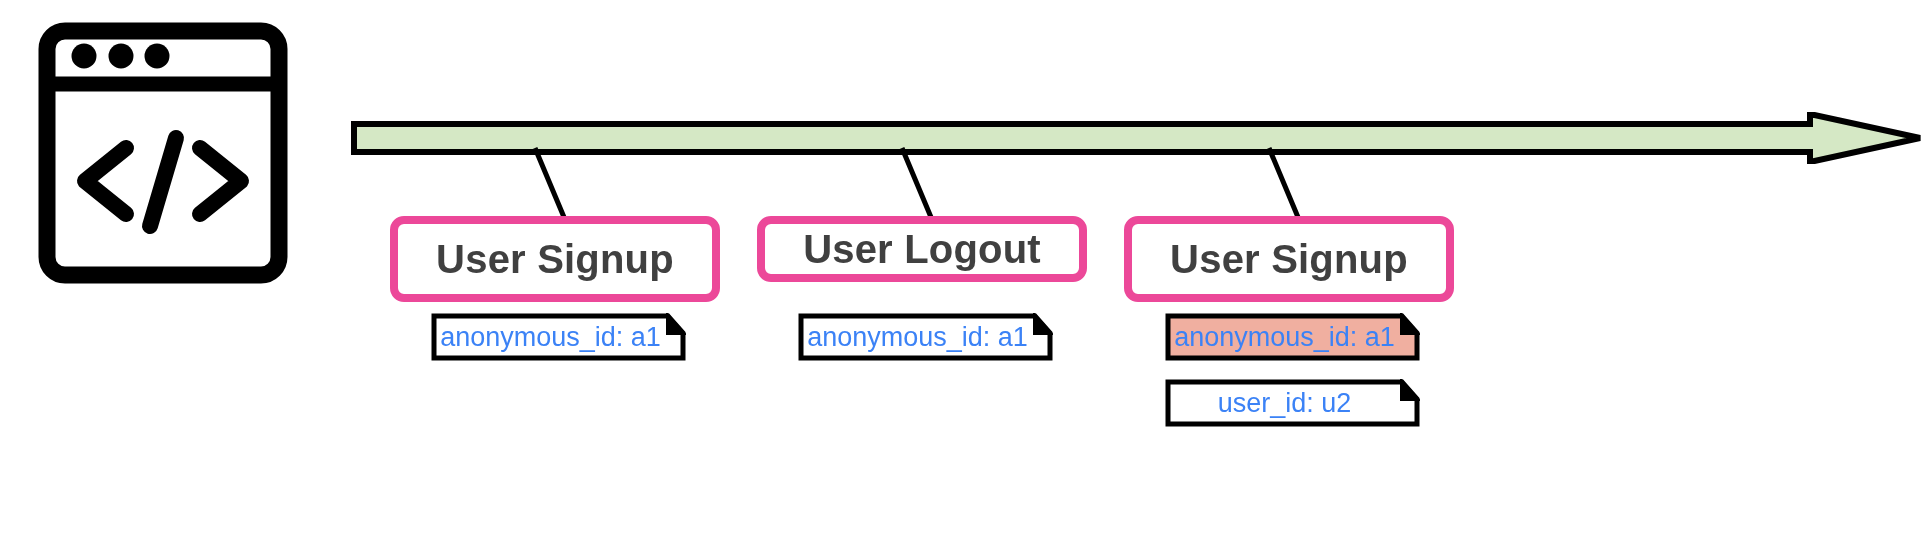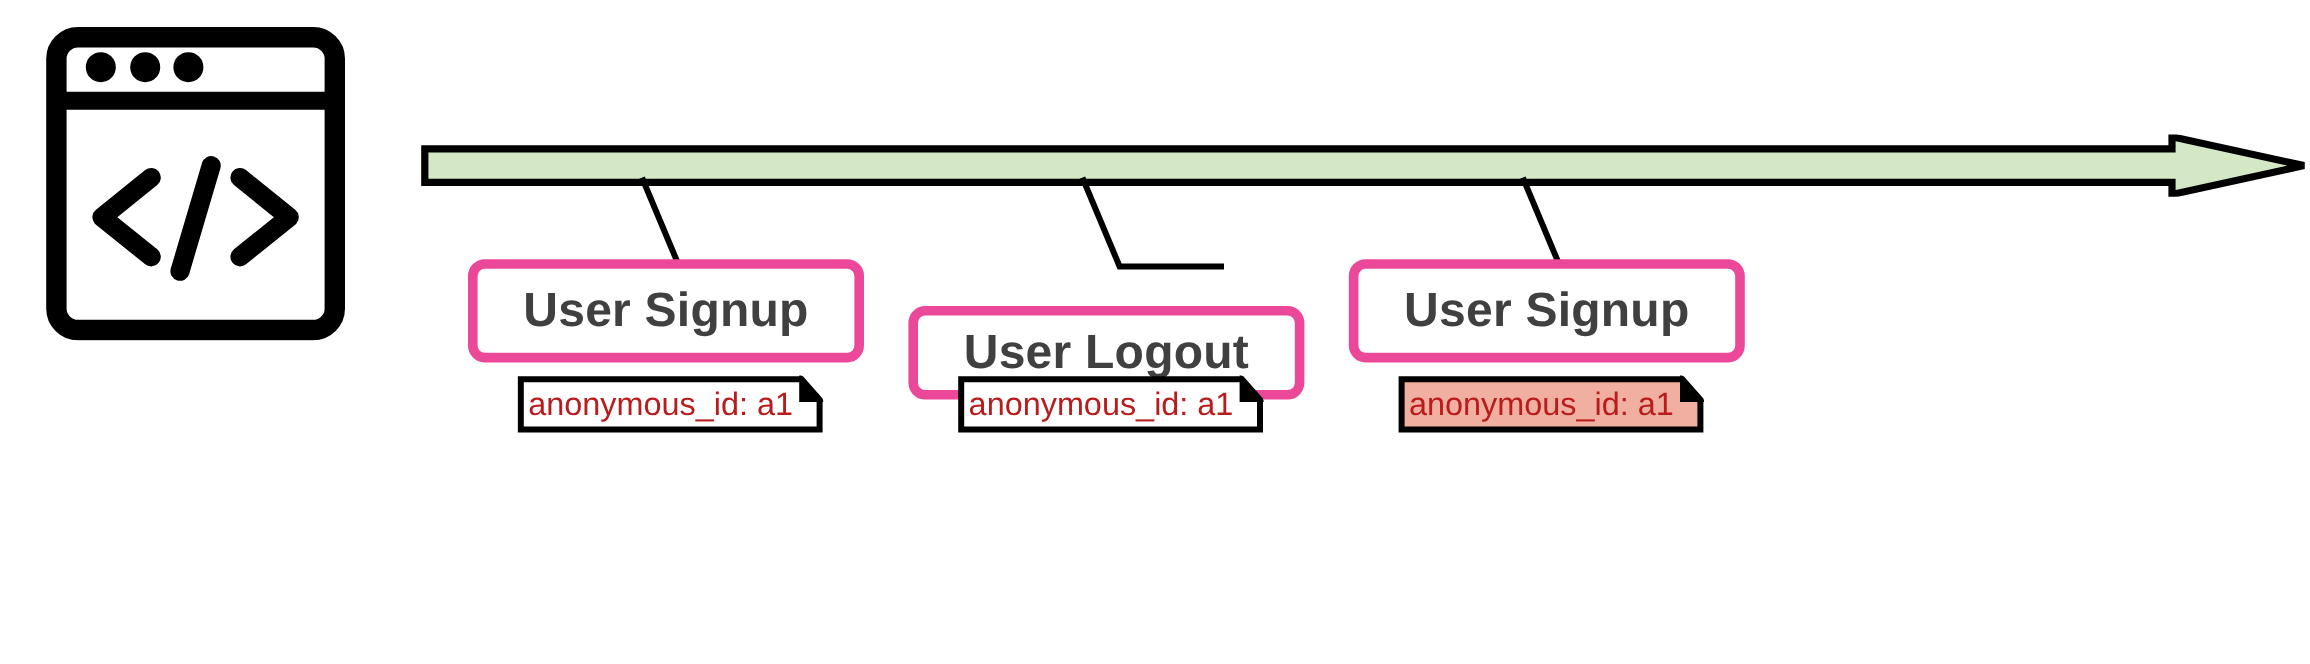--- a/index.html
+++ b/index.html
@@ -74,21 +74,21 @@
     height: 100%;
   }
   .note-label {
     position: absolute;
     inset: 0;
     display: flex;
     align-items: center;
     justify-content: center;
     padding-right: 16px;
     font-size: 27px;
-    color: #b91c1c;
+    color: #3b82f6;
     white-space: nowrap;
     pointer-events: none;
   }
 </style>
 </head>
 <body>
 
 <div id="canvas">
 
   <div id="source-icon">
@@ -122,21 +122,21 @@
 
     <polyline points="902,148 933,222 1020,222" fill="none" stroke="#000000" stroke-width="5" stroke-linejoin="miter" stroke-linecap="butt"></polyline>
 
     <polyline points="1269,148 1300,222 1387,222" fill="none" stroke="#000000" stroke-width="5" stroke-linejoin="miter" stroke-linecap="butt"></polyline>
   </svg>
 
   <div class="event-box" style="left:390px; top:216px; width:330px; height:86px;">
     <span>User Signup</span>
   </div>
 
-  <div class="event-box" style="left:757px; top:216px; width:330px; height:78px;margin-top:39px;">
+  <div class="event-box" style="left:757px; top:216px; width:330px; height:66px;">
     <span>User Logout</span>
   </div>
 
   <div class="event-box" style="left:1124px; top:216px; width:330px; height:86px;">
     <span>User Signup</span>
   </div>
 
   <div class="note" style="left:431px; top:313px; width:255px;">
     <svg class="note-shape" viewBox="0 0 255 48" preserveAspectRatio="none">
       <polygon points="3,3 237,3 252,20 252,45 3,45" fill="#FFFFFF" stroke="#000000" stroke-width="5" stroke-linejoin="miter"></polygon>
@@ -155,14 +155,21 @@
   </div>
 
   <div class="note" style="left:1165px; top:313px; width:255px;">
     <svg class="note-shape" viewBox="0 0 255 48" preserveAspectRatio="none">
       <polygon points="3,3 237,3 252,20 252,45 3,45" fill="#F0AFA0" stroke="#000000" stroke-width="5" stroke-linejoin="miter"></polygon>
       <polygon points="237,3 252,20 237,20" fill="#000000" stroke="#000000" stroke-width="4"></polygon>
     </svg>
     <div class="note-label">anonymous_id: a1</div>
   </div>
 
+  <div class="note" style="left:1165px; top:379px; width:255px;">
+    <svg class="note-shape" viewBox="0 0 255 48" preserveAspectRatio="none">
+      <polygon points="3,3 237,3 252,20 252,45 3,45" fill="#FFFFFF" stroke="#000000" stroke-width="5" stroke-linejoin="miter"></polygon>
+      <polygon points="237,3 252,20 237,20" fill="#000000" stroke="#000000" stroke-width="4"></polygon>
+    </svg>
+    <div class="note-label">user_id: u2</div>
+  </div>
 
 </div>
 
 </body></html>

